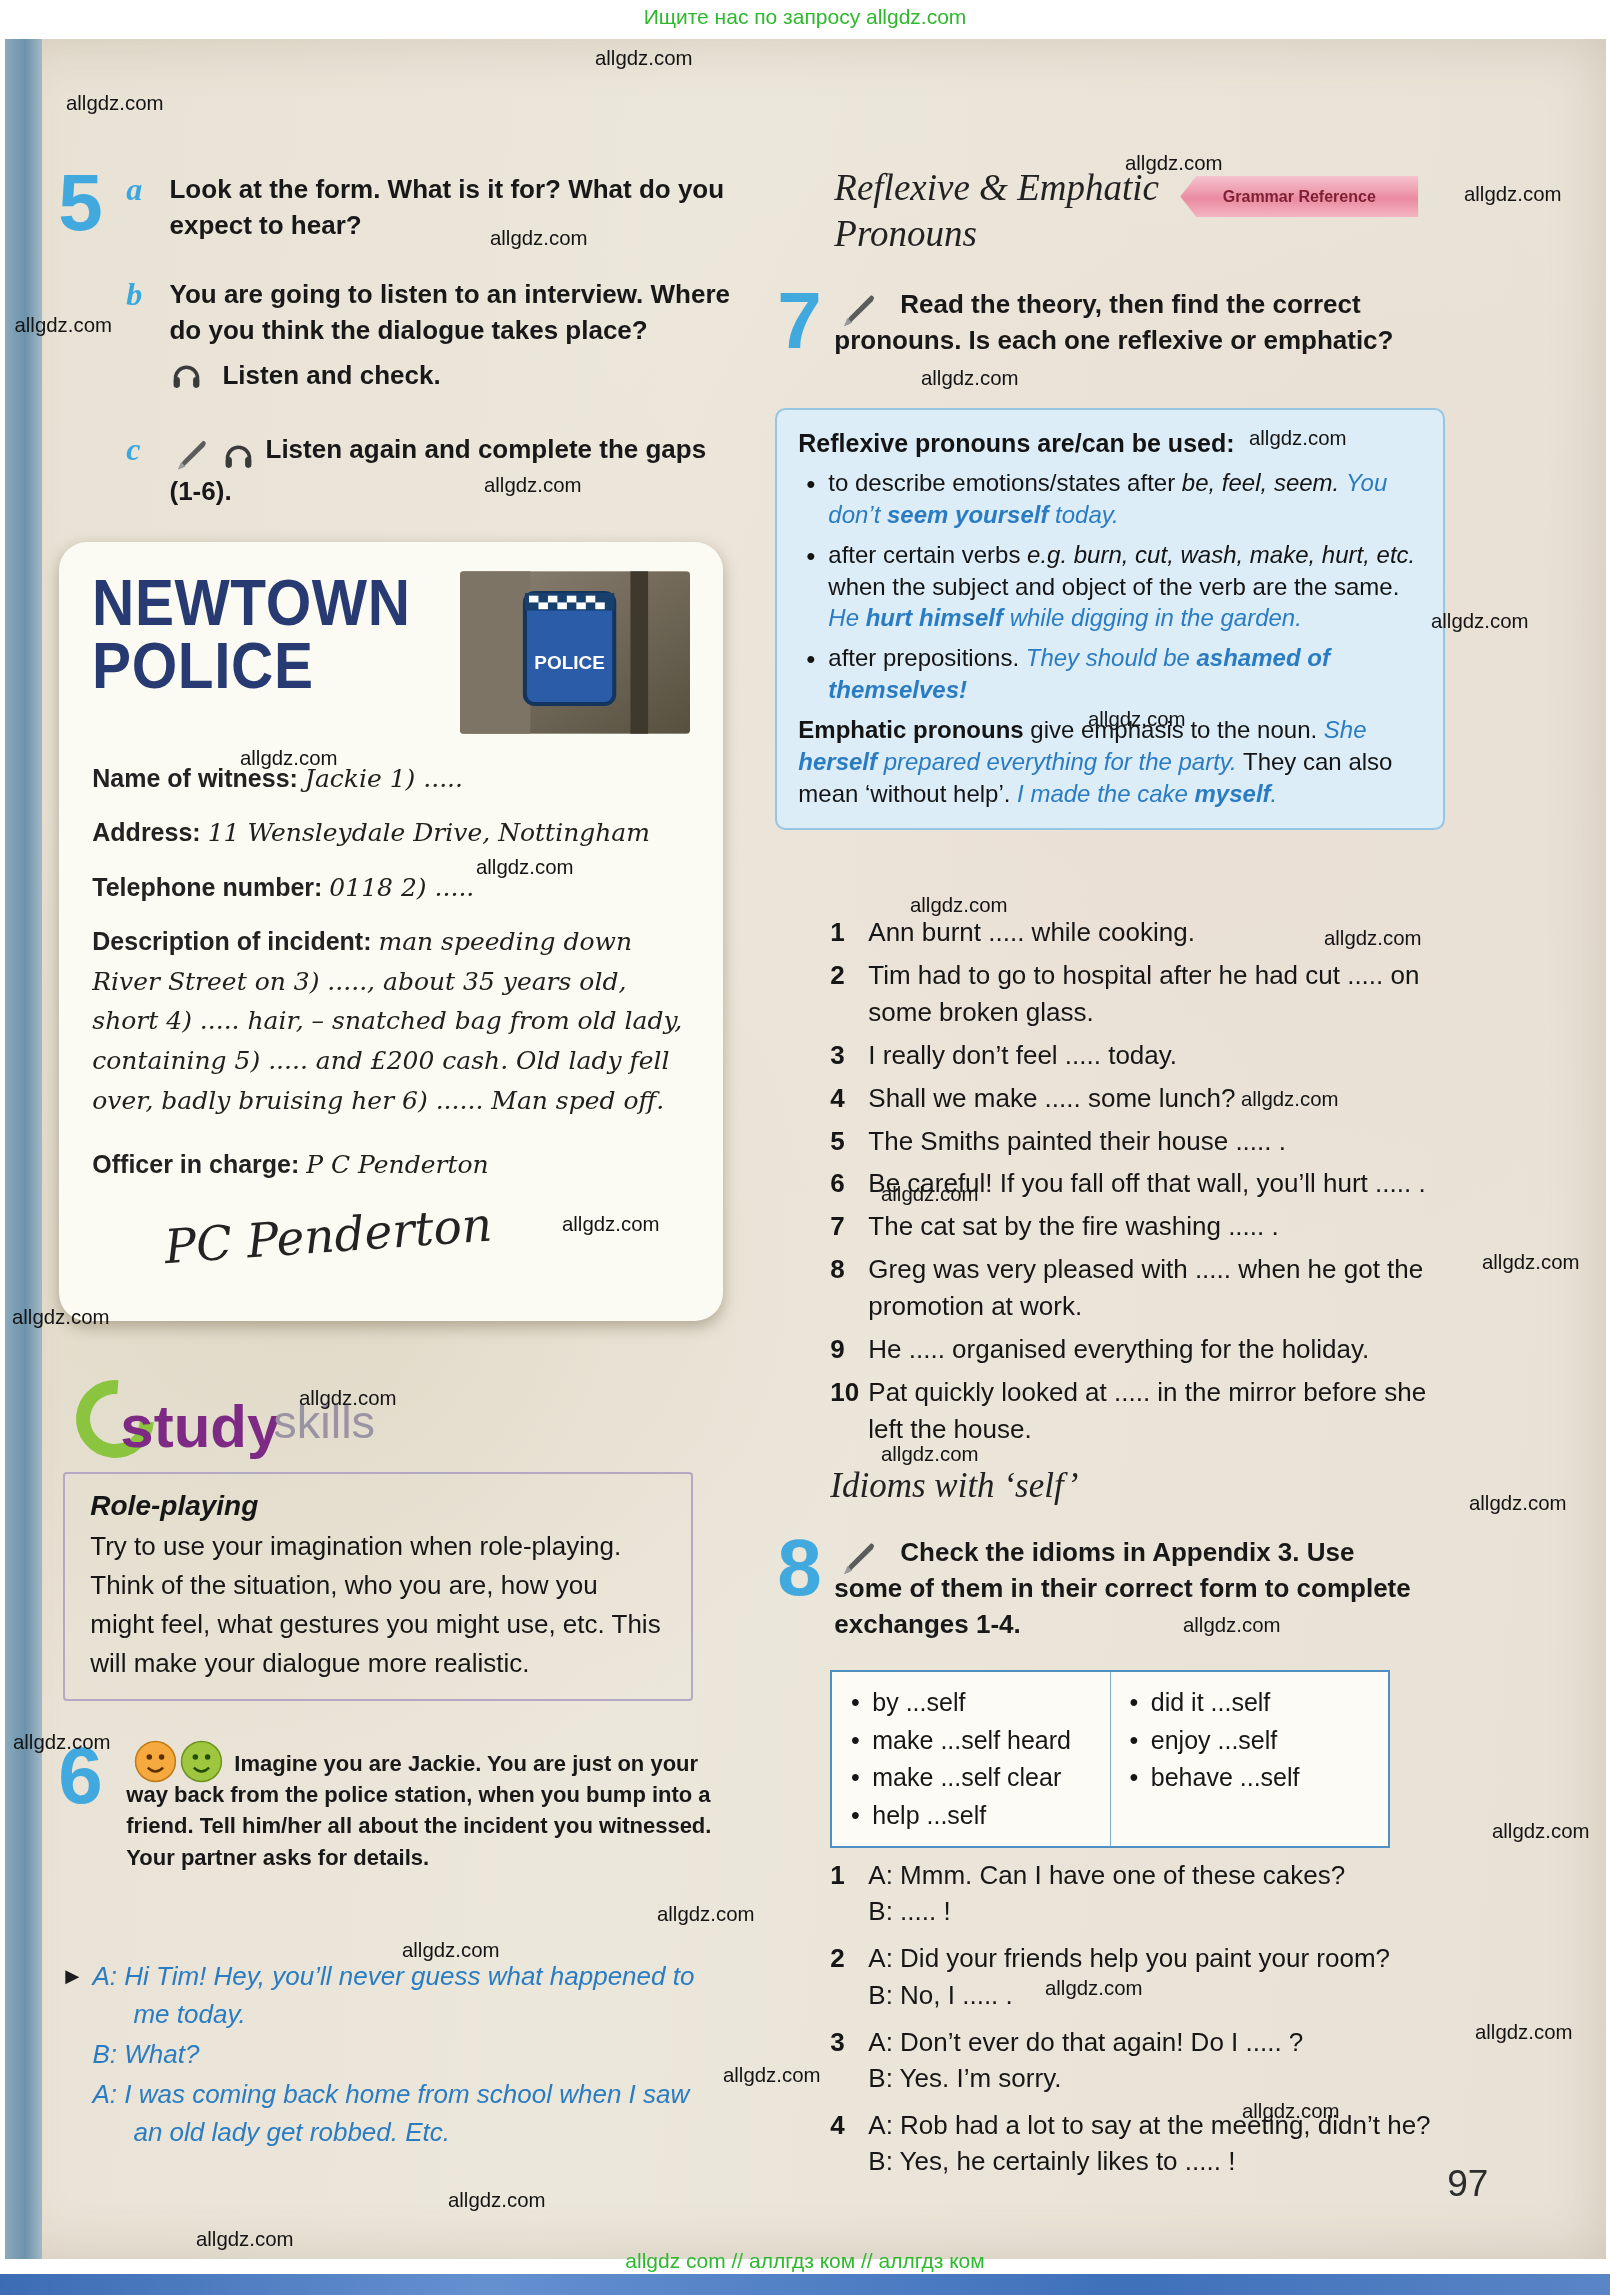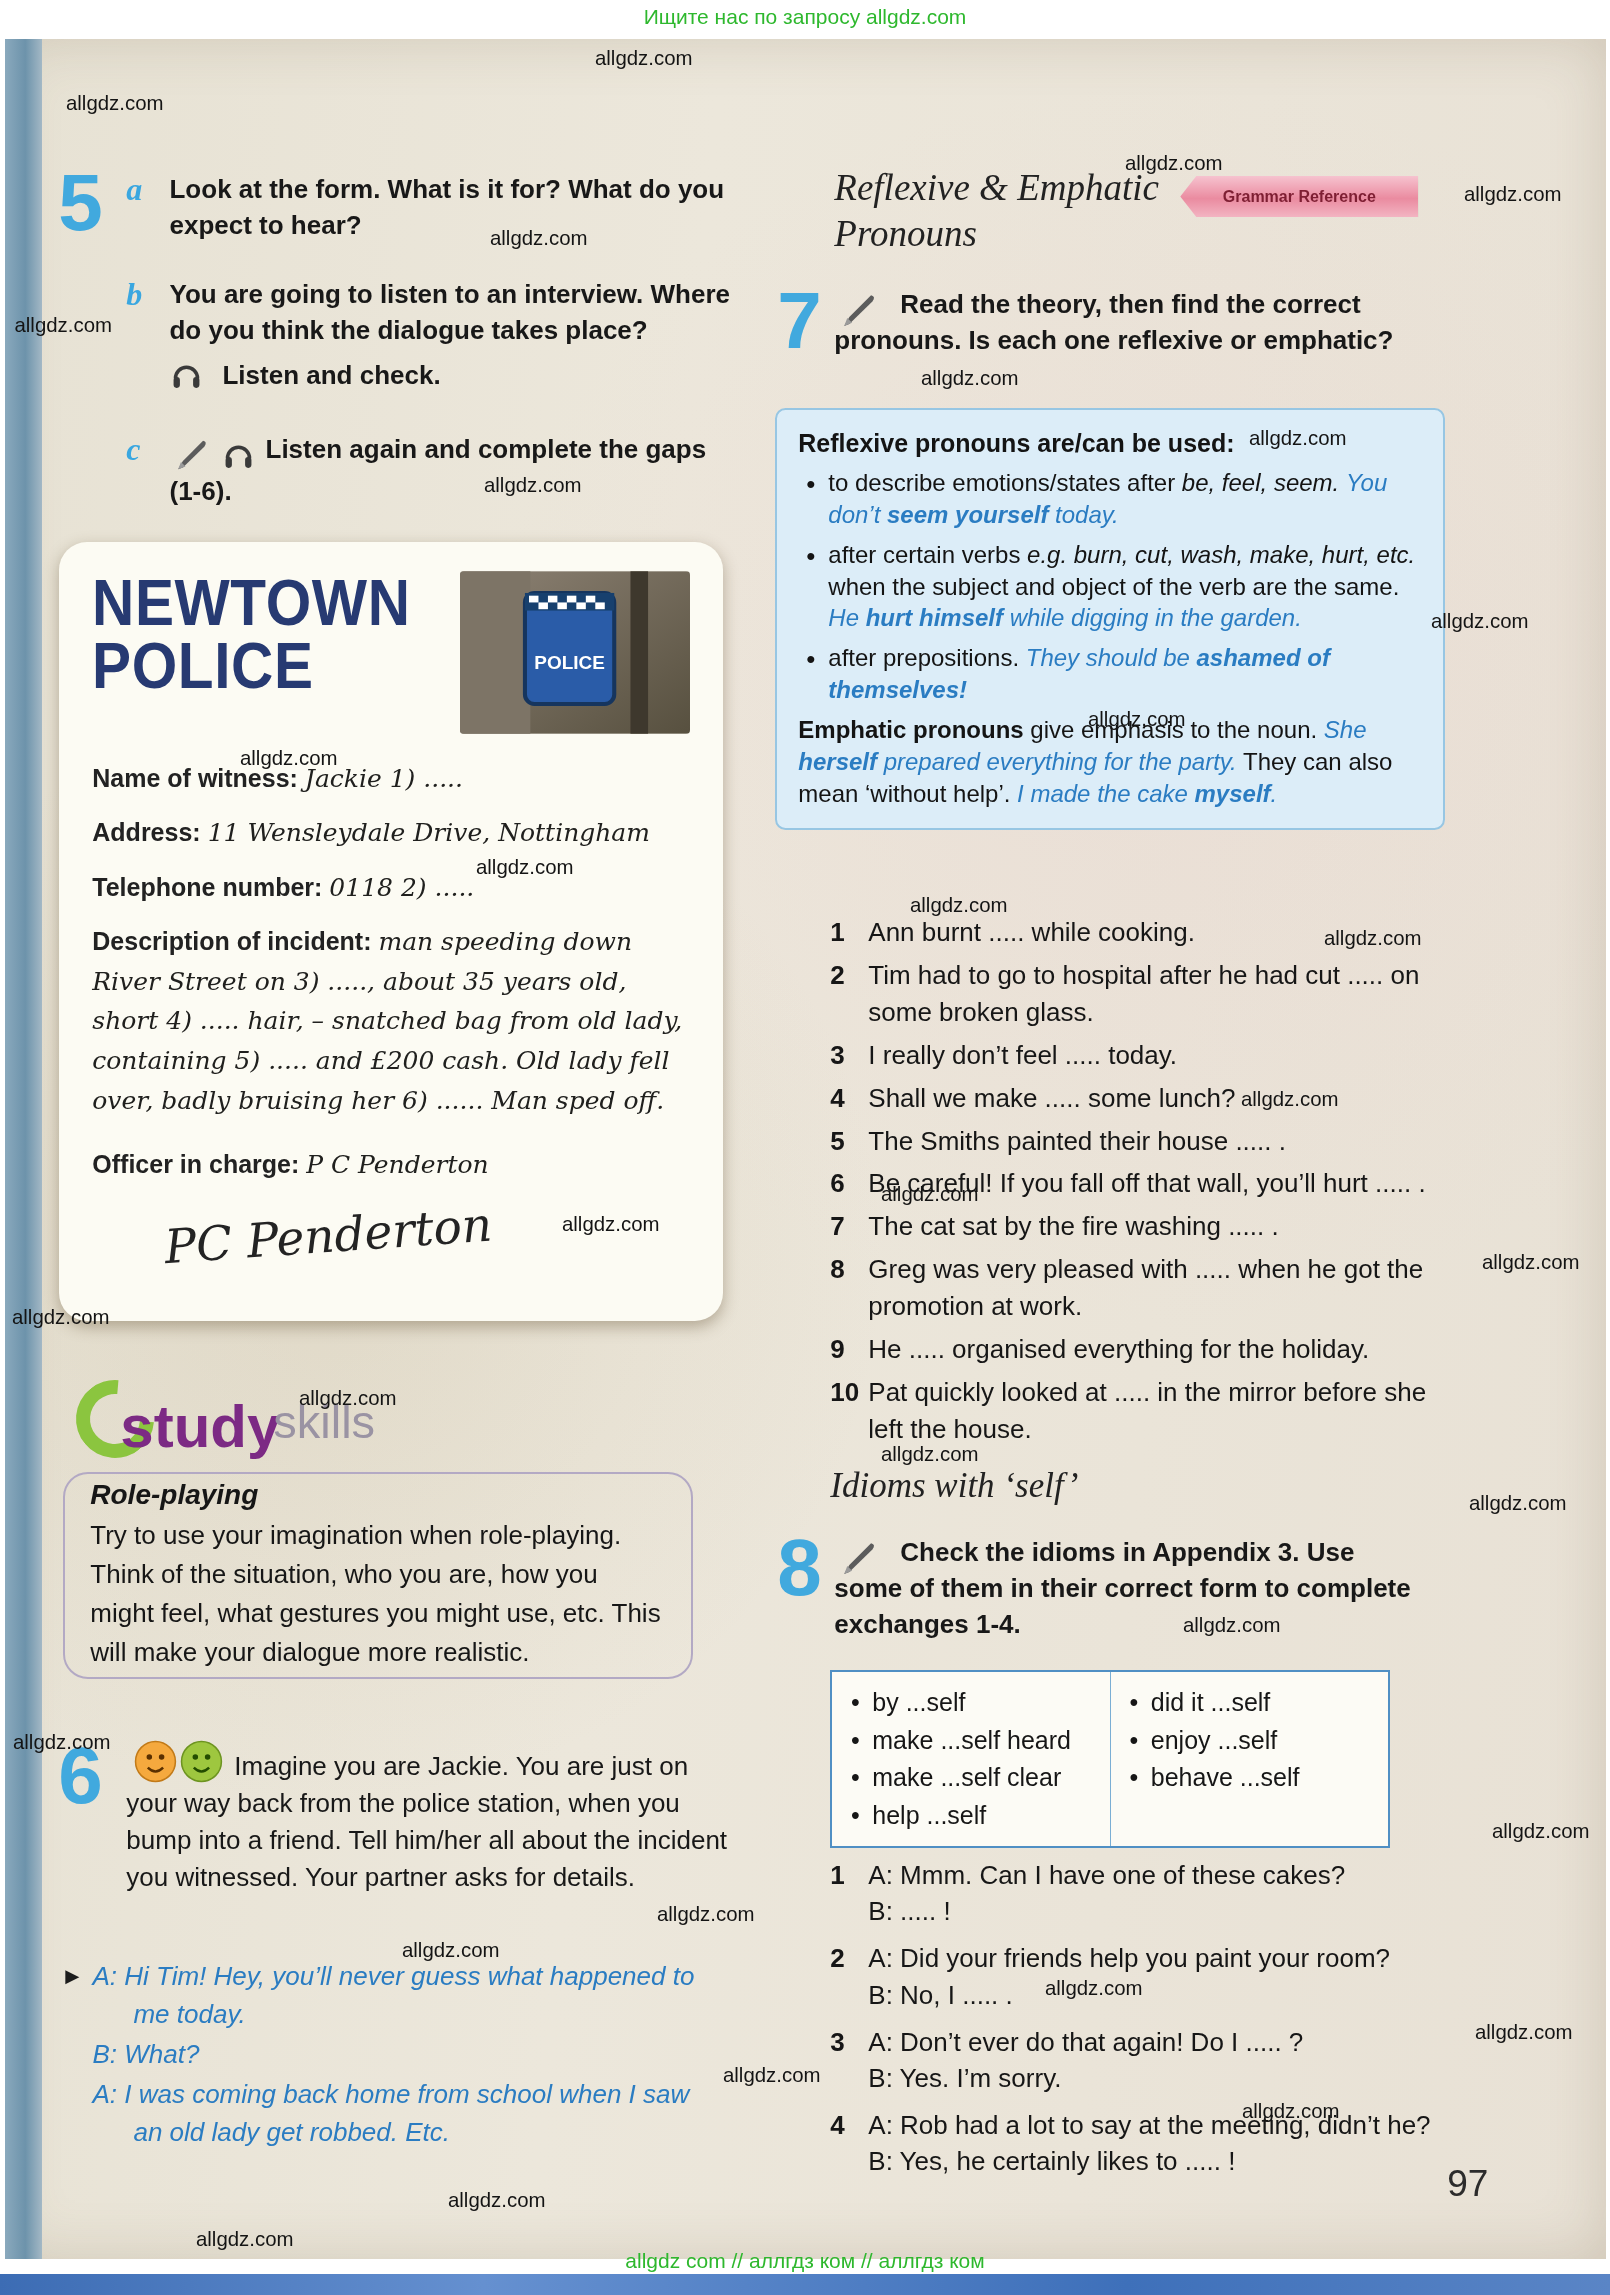--- a/index.html
+++ b/index.html
@@ -50,27 +50,27 @@
   .signature { font-family:"DejaVu Serif", serif; font-style:italic; font-size:47px; color:#232323;
     margin:17px 0 0 72px; transform:rotate(-4deg); }
 
   
   .study-logo { position:absolute; height:85px; width:342px; z-index:5; }
   .ring { position:absolute; left:0; top:-1.3px; width:78px; height:78px; border-radius:50%;
     border:14px solid #8bc53f; border-right-color:transparent; transform:rotate(-40deg); }
   .study-word { position:absolute; left:44px; top:10.5px; font-size:60px; font-weight:bold; color:#7c2a84; }
   .skills-word { position:absolute; left:197px; top:13px; font-size:47px; color:#9a93a3; }
 
-  .role-box { position:absolute; border:2.6px solid #b3a9c4; border-radius:25px; padding:5px 25px; z-index:4; }
+  .role-box { position:absolute; border:2.6px solid #b3a9c4; border-radius:4px; padding:16px 25px; z-index:4; }
   .role-title { font-size:28px; font-weight:bold; font-style:italic; color:#161616; margin-bottom:5.3px; }
   .role-text { font-size:26px; line-height:1.5; color:#161616; }
 
   .faces { position:absolute; width:92px; height:47px; z-index:6; }
   .ex6-text { position:absolute; z-index:5; }
-  .ex6-text p { font-size:26px; font-weight:normal; color:#181818; line-height:1.42; text-indent:108px; }
+  .ex6-text p { font-size:22px; font-weight:bold; color:#181818; line-height:1.42; text-indent:108px; }
 
   .dialogue { position:absolute; display:flex; gap:13px; z-index:5; }
   .tri { color:#1c1c1c; font-size:18.4px; padding-top:6.6px; }
   .dlines { flex:1; }
   .dline { color:#2a7cc2; font-style:italic; font-size:26px; line-height:1.45;
     padding-left:41px; text-indent:-41px; margin-bottom:2.6px; }
 
   
   .rx-title { position:absolute; font-family:"Liberation Serif", serif; font-style:italic;
     font-size:37px; color:#222; line-height:1.25; z-index:5; }

